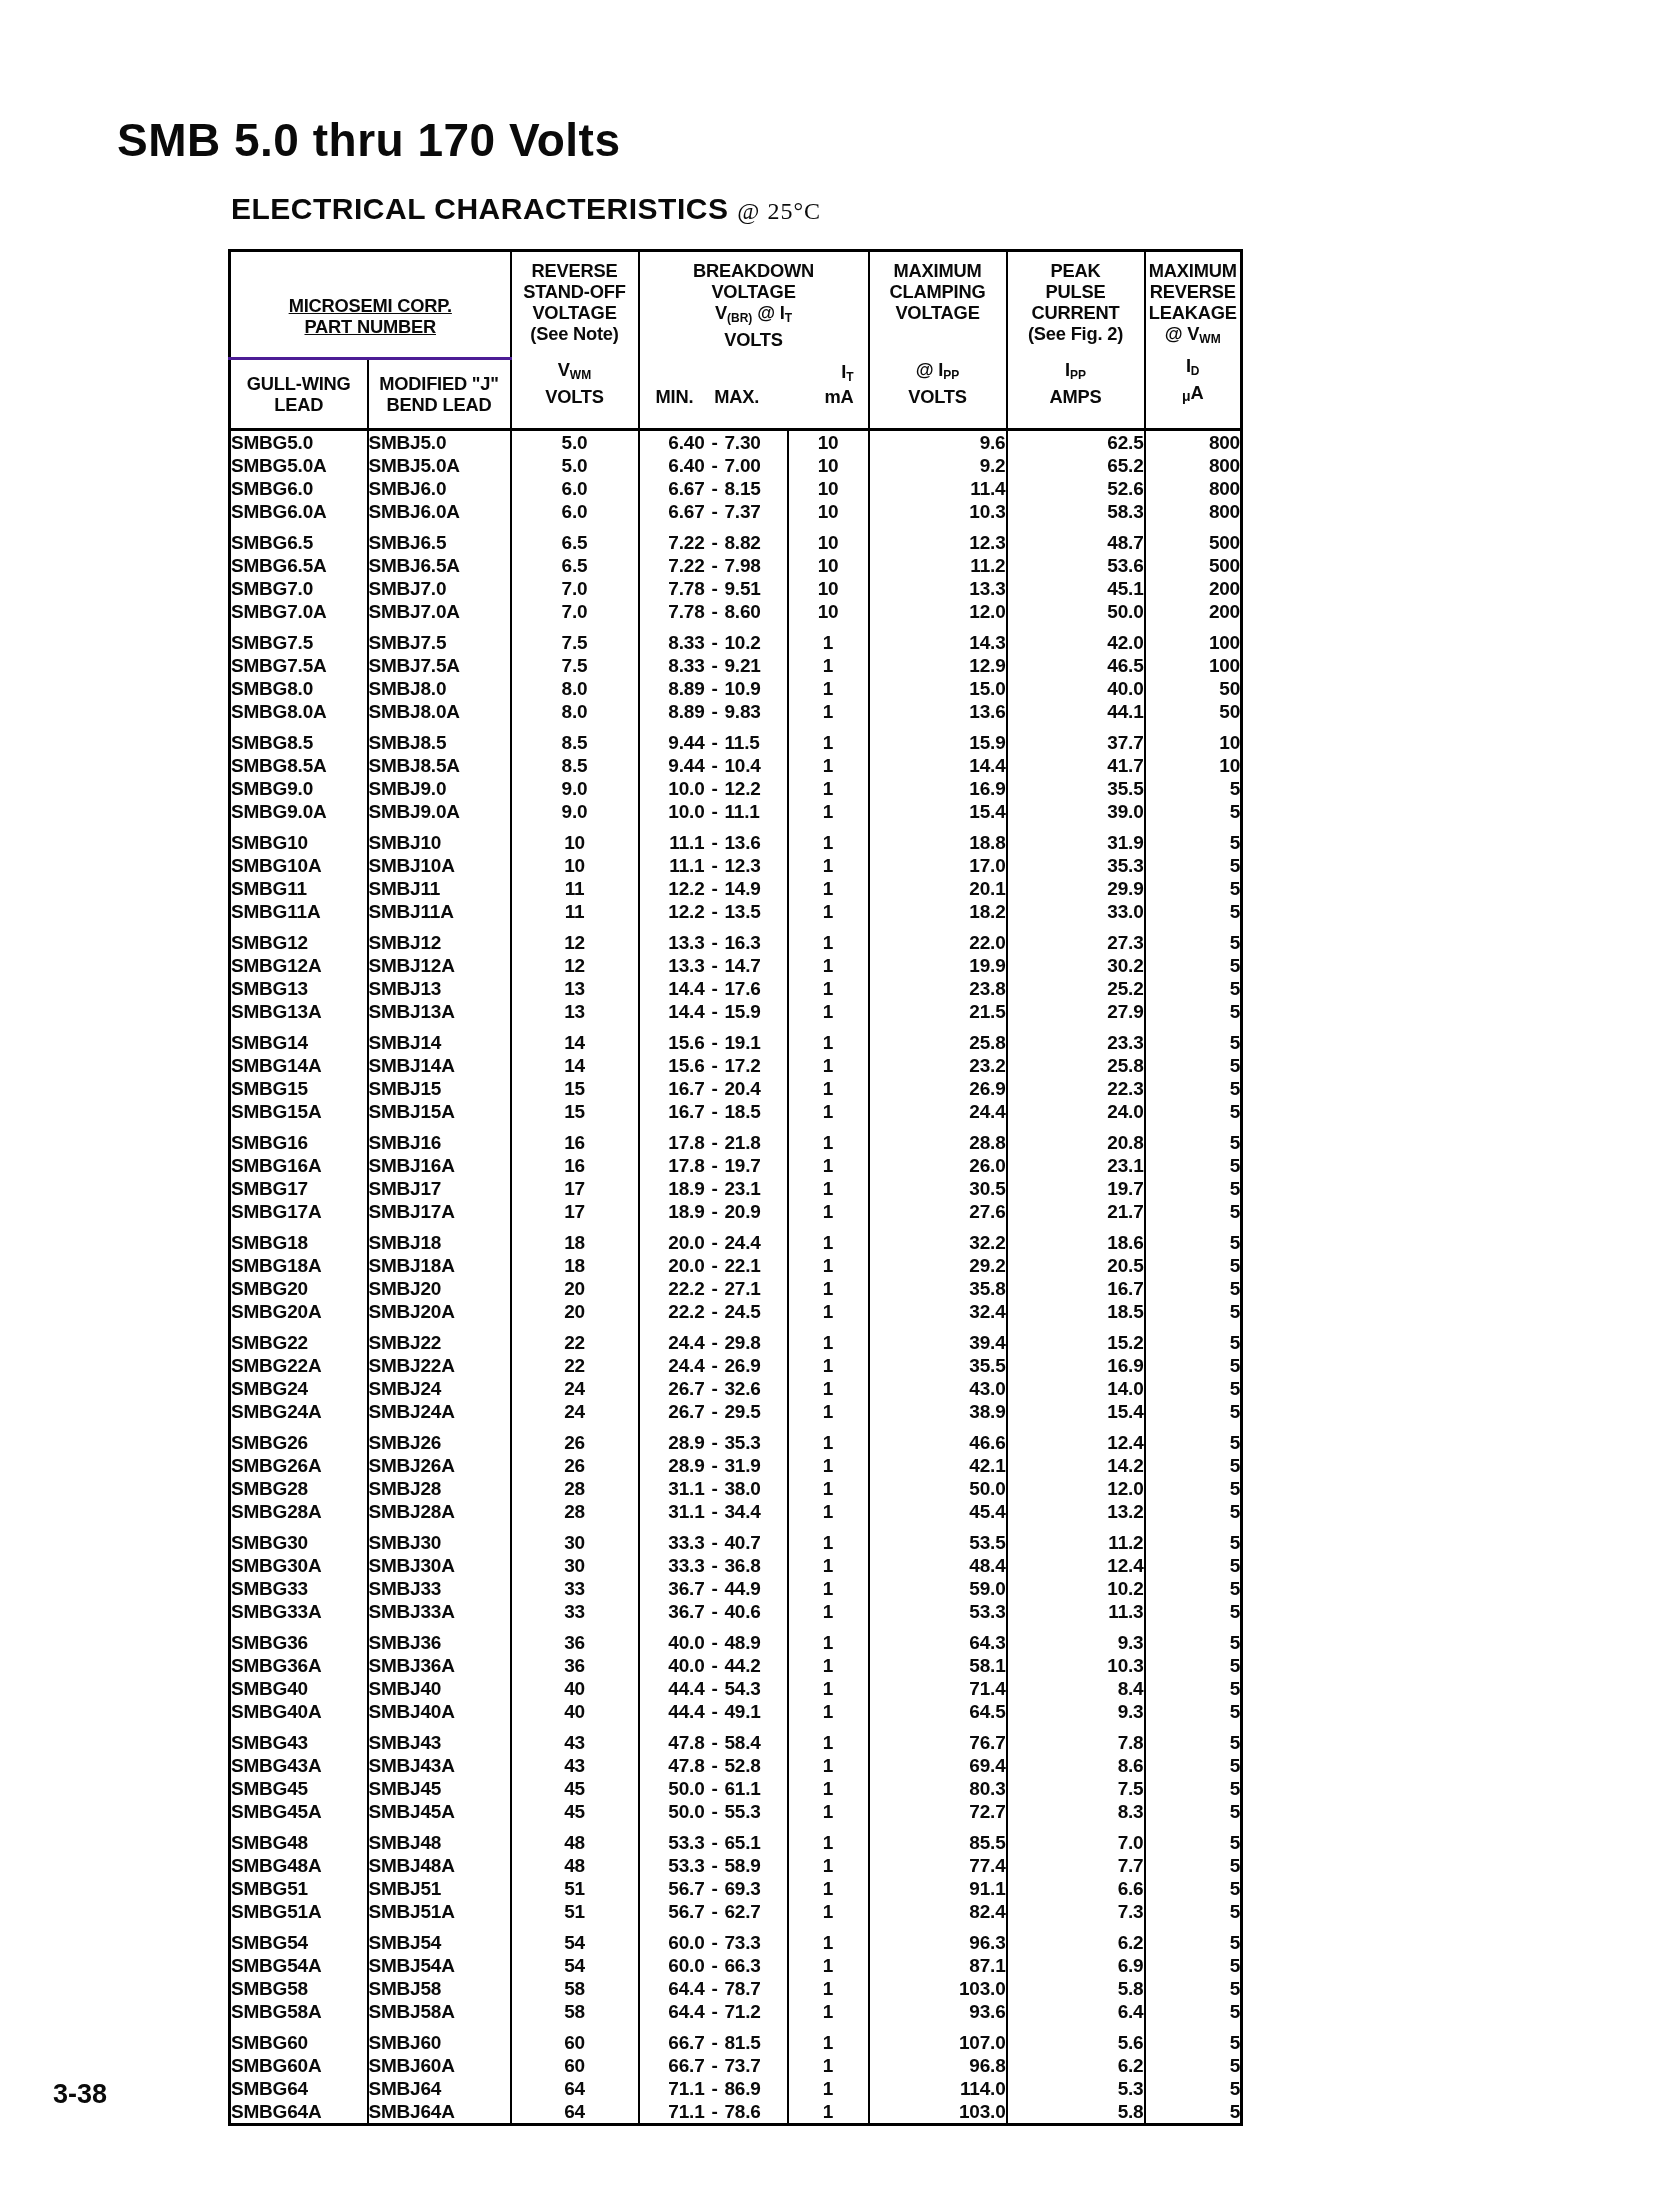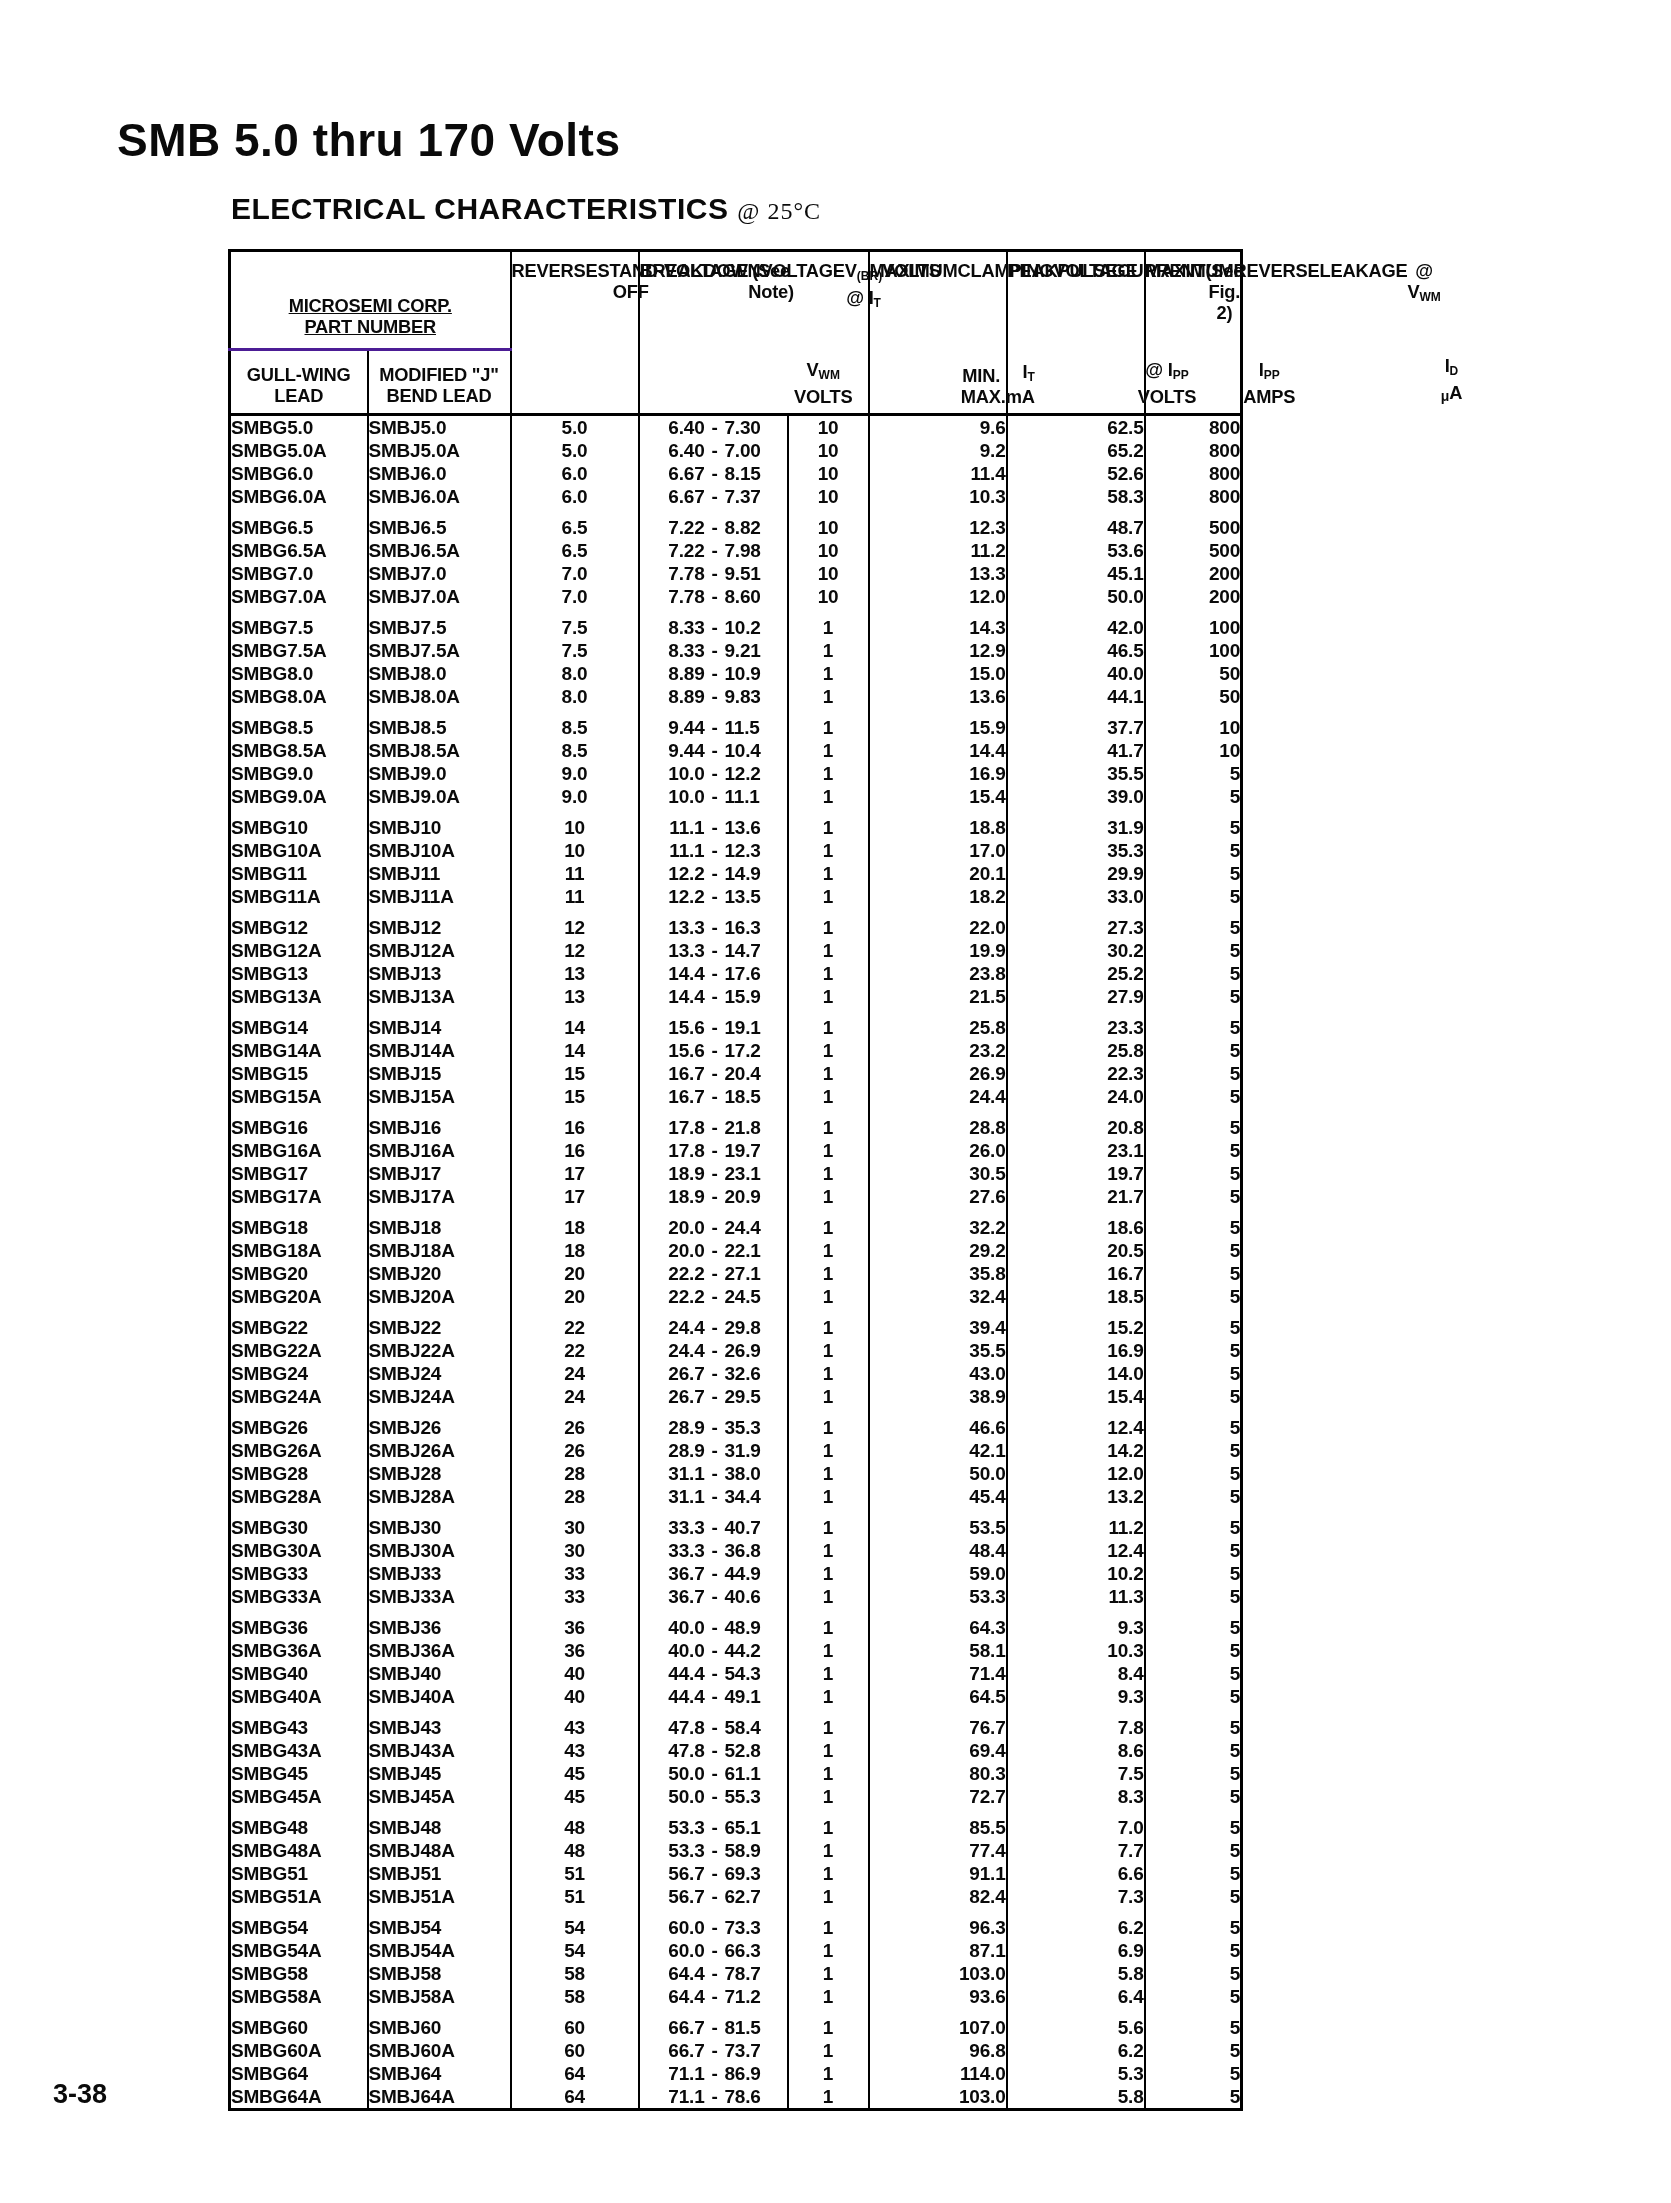--- a/index.html
+++ b/index.html
@@ -32,28 +32,28 @@
   .ds thead th{
     font-size:18.3px;font-weight:800;line-height:21px;letter-spacing:-0.2px;
     vertical-align:top;text-align:center;
   }
   .h-pn-top{border-bottom:3px solid #4c1d95;height:89px;text-decoration:underline;}
   .h-pn-top .hwrap{display:flex;flex-direction:column;justify-content:flex-end;height:85px;padding-bottom:3px;}
   .h-sub th{height:57px;border-bottom:3px solid #000;}
   .h-sub .hwrap{display:flex;flex-direction:column;justify-content:flex-end;height:55px;}
   .h-tall{border-bottom:3px solid #000;}
   .h-tall .hfull{
-    height:147px;display:flex;flex-direction:row;justify-content:flex-start;
-    padding-top:8px;padding-bottom:6px;
+    height:147px;display:flex;flex-direction:column;justify-content:flex-start;
+    padding-top:8px;padding-bottom:21px;
   }
   .h-tall .hfull .bottom{margin-top:auto;}
   sub.sb{font-size:12px;font-weight:700;vertical-align:-3px;letter-spacing:0;}
   .bk-bottom{display:flex;align-items:flex-end;justify-content:space-between;padding:0 14px 0 16px;margin-top:auto;}
   .bk-minmax span{display:inline-block;}
-  .bk-minmax .mx{margin-left:4px;}
+  .bk-minmax .mx{margin-left:16px;}
   .bk-it{text-align:right;line-height:20px;}
   .mu{font-size:14px;vertical-align:-2px;}
   
   .ds tbody td{
     font-size:19px;font-weight:700;line-height:23px;letter-spacing:-0.2px;
     white-space:nowrap;vertical-align:bottom;
   }
   tr.group-start td{padding-top:8px;}
   .c-pn{text-align:left;padding-left:13px;}
   .c-vwm{text-align:center;}

